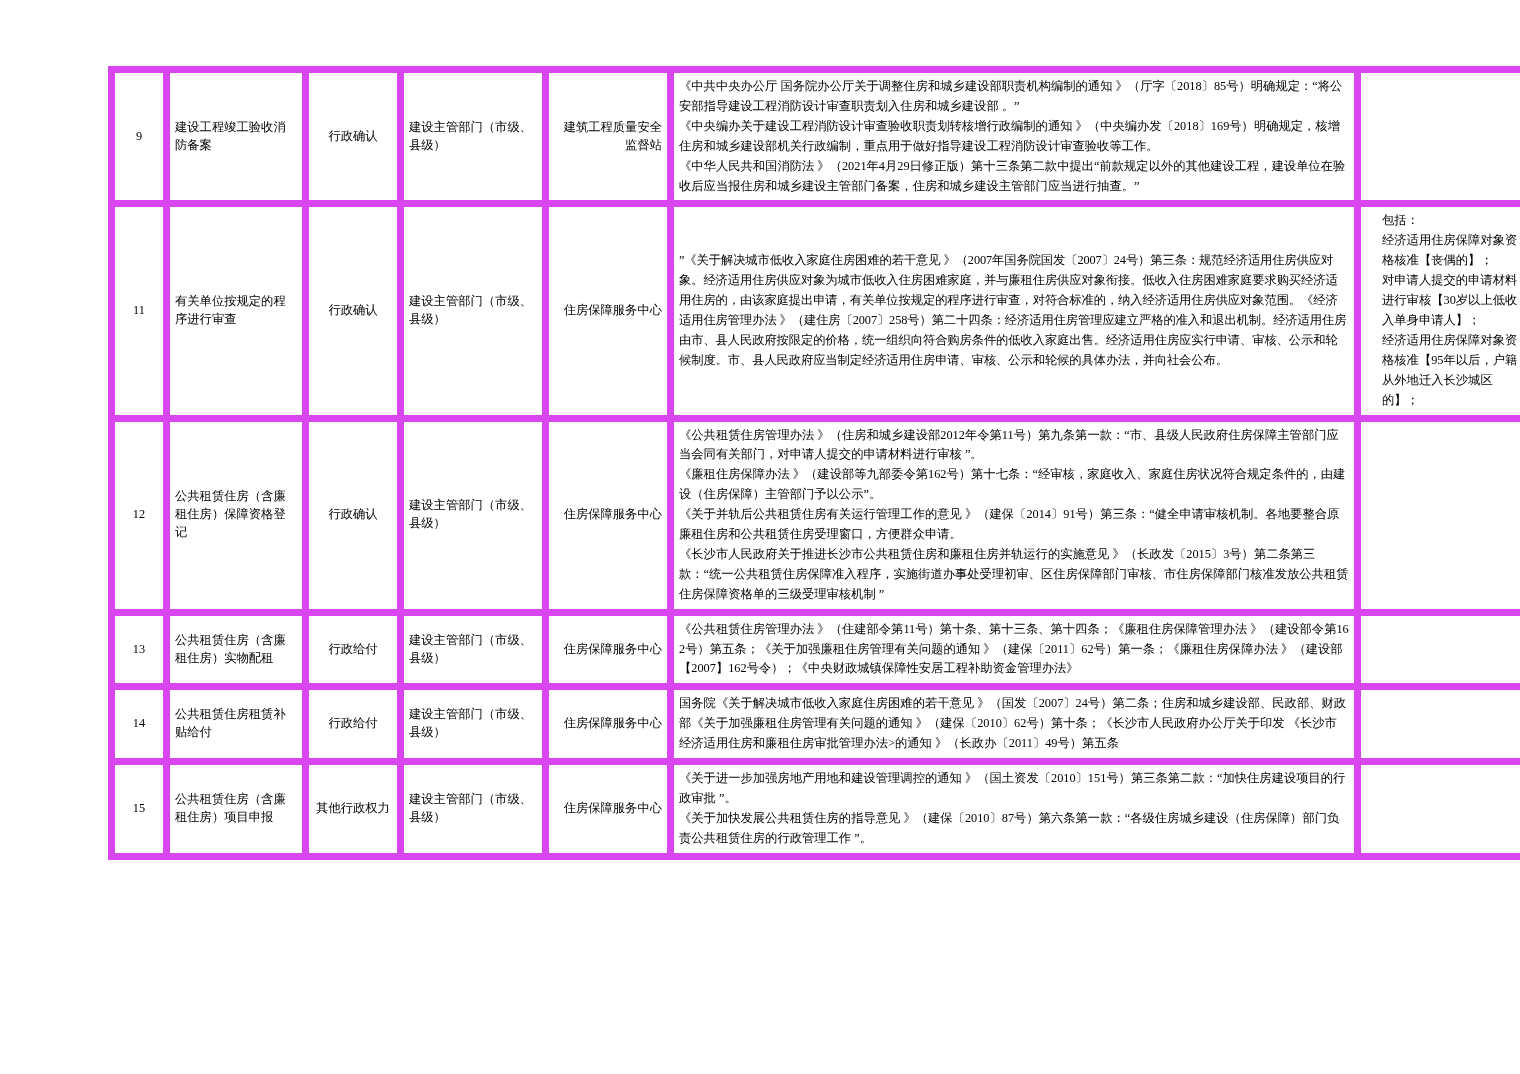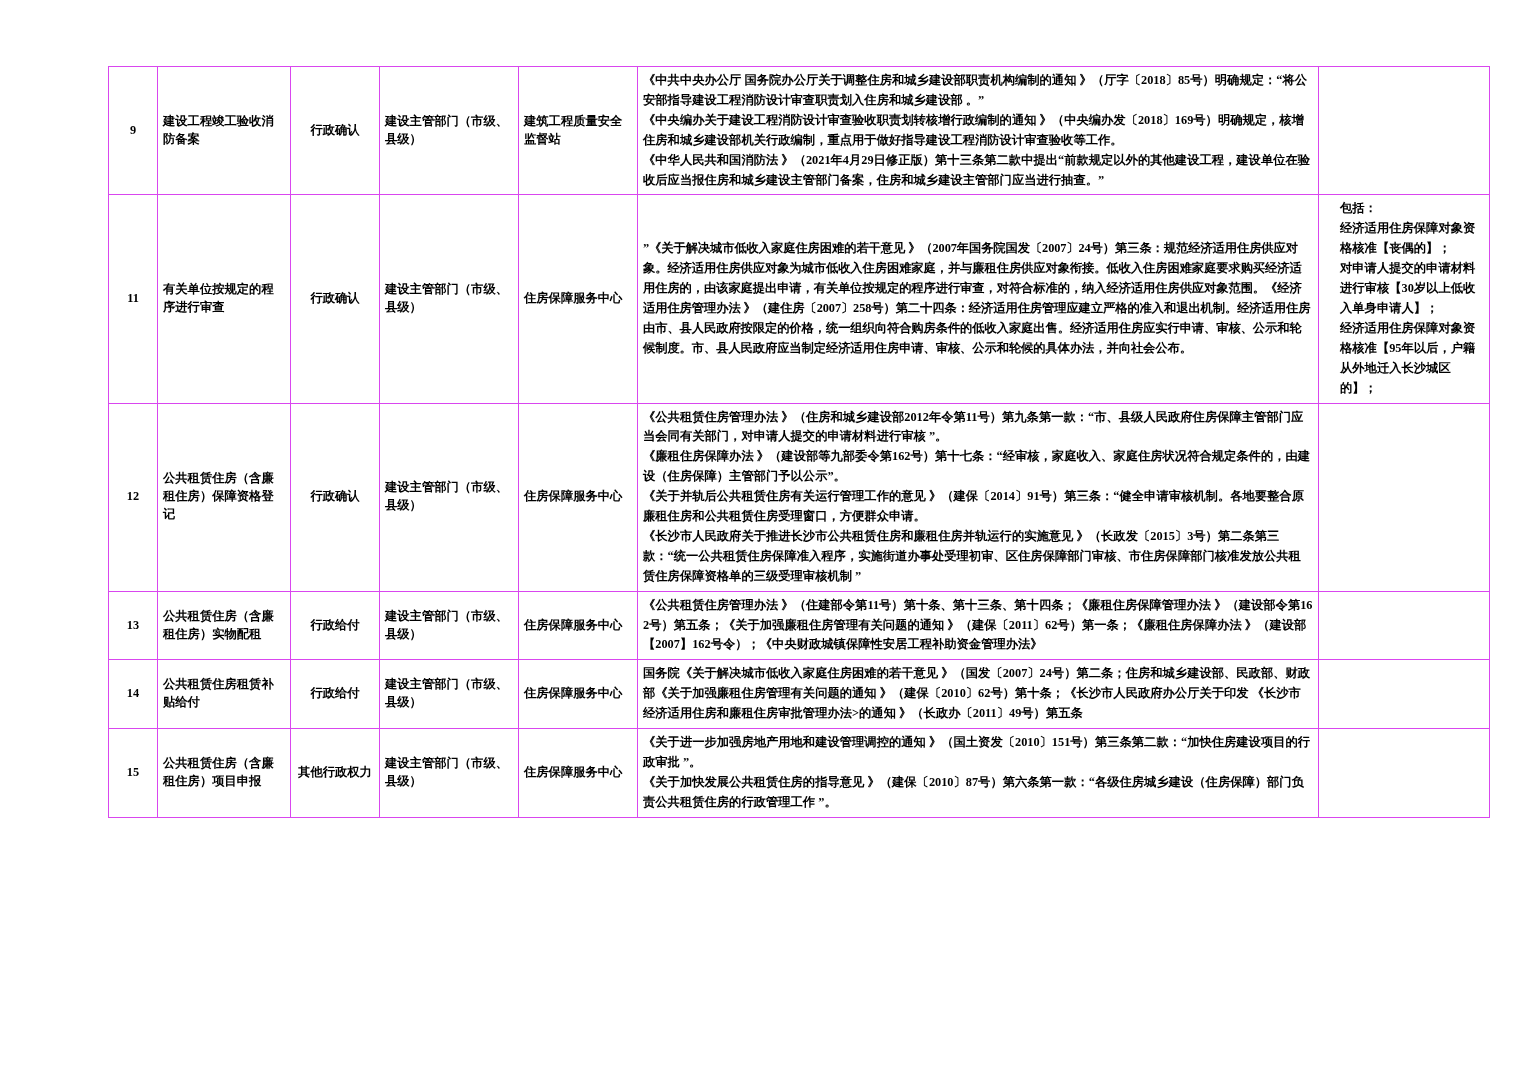--- a/index.html
+++ b/index.html
@@ -21,31 +21,30 @@
     padding: 66px 108px 0 108px;
   }
   table.doc-table {
     border-collapse: collapse;
     table-layout: fixed;
     width: 1304px;
     font-size: 12.3px;
     line-height: 1.45;
   }
   table.doc-table td {
-    border: 1px solid #d946ef;
+    border: 7px solid #d946ef;
     vertical-align: middle;
     padding: 4px 5px;
     word-break: break-all;
-    font-weight: bold;
   }
   .c-idx   { width: 38px;  text-align: center; }
   .c-name  { width: 122px; text-align: left; padding-left: 8px; }
   .c-type  { width: 78px;  text-align: center; }
   .c-dept  { width: 128px; text-align: left; padding-left: 8px; }
-  .c-unit  { width: 108px; text-align: left; padding-left: 8px; }
+  .c-unit  { width: 108px; text-align: right; padding-left: 8px; }
   .c-basis { width: 670px; text-align: left; vertical-align: top; padding: 6px 7px; }
   .c-note  { width: 160px; text-align: left; vertical-align: top; padding: 6px 7px; }
 
   .c-basis p, .c-note p {
     margin: 0;
     text-indent: 0;
   }
   .c-basis p { line-height: 1.62; }
   .c-note  p { line-height: 1.62; margin-left: 16px; }
 

